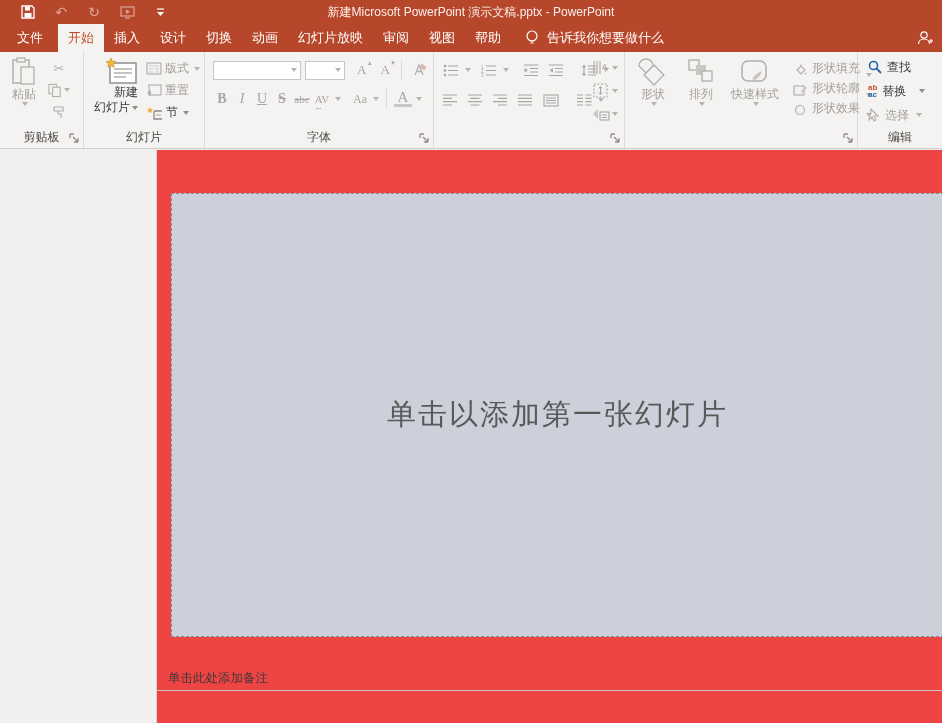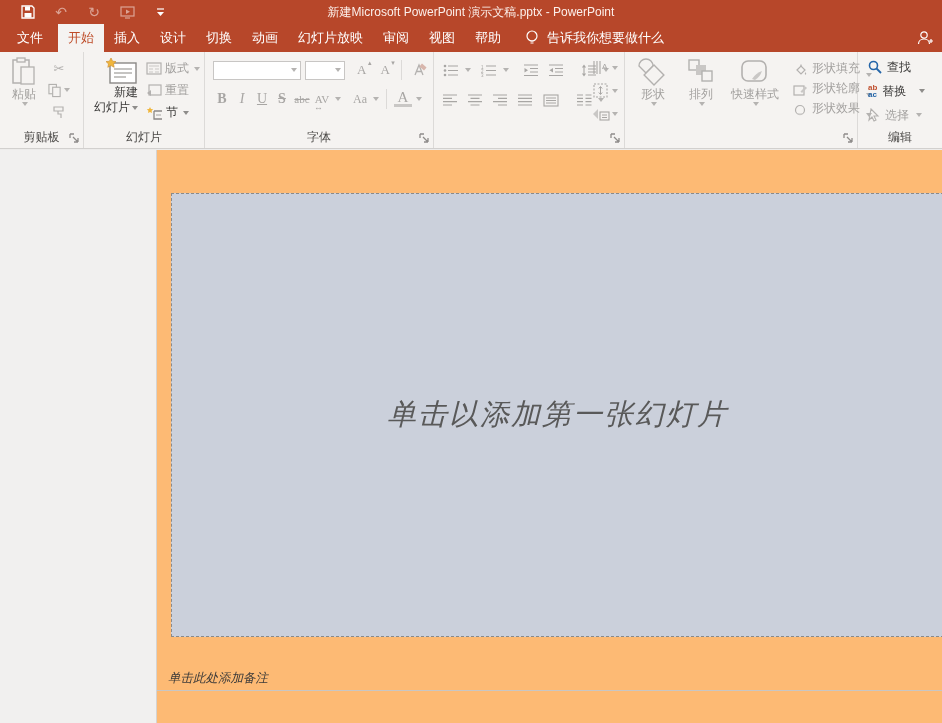--- a/index.html
+++ b/index.html
@@ -95,21 +95,21 @@
   .g-edit { width:84px; }
   .g-edit .rg-content { flex-direction:column; padding-left:10px; gap:4px; }
   .erow { display:flex; align-items:center; gap:5px; height:20px; white-space:nowrap; cursor:pointer; font-size:12px; }
   .replace-ic { font-size:8px; font-weight:bold; line-height:7px; text-align:left; }
   .replace-ic .ab { color:#C0502F; }
   .replace-ic .ac { color:#2465A8; }
 
   
   .editor { position:absolute; top:150px; left:0; right:0; bottom:0; display:flex; }
   .thumbs { width:157px; background:#F1F0EF; border-right:1px solid #D5D3D1; }
-  .canvas { position:relative; flex:1; background:#fdba74;font-style:italic; }
+  .canvas { position:relative; flex:1; background:#ef4444; }
   .slide-ph { position:absolute; left:14px; top:43px; right:-2px; height:444px; background:#CBD0DB; border:1px dashed #8A8A8A; display:flex; align-items:center; justify-content:center; }
   .slide-ph-text { font-size:29px; letter-spacing:2px; color:#595959; }
   .notes-sep { position:absolute; left:0; right:0; top:540px; border-top:1px solid #C8C6C4; }
   .notes-text { position:absolute; left:11px; top:520px; font-size:12.5px; color:#3B3A39; }
 </style>
 </head>
 <body>
 
 <div class="titlebar">
   <div class="qat">

